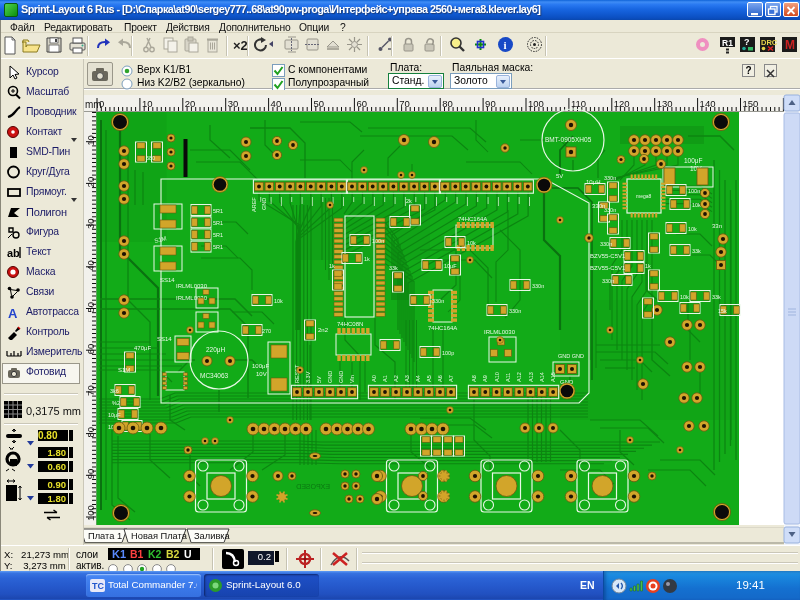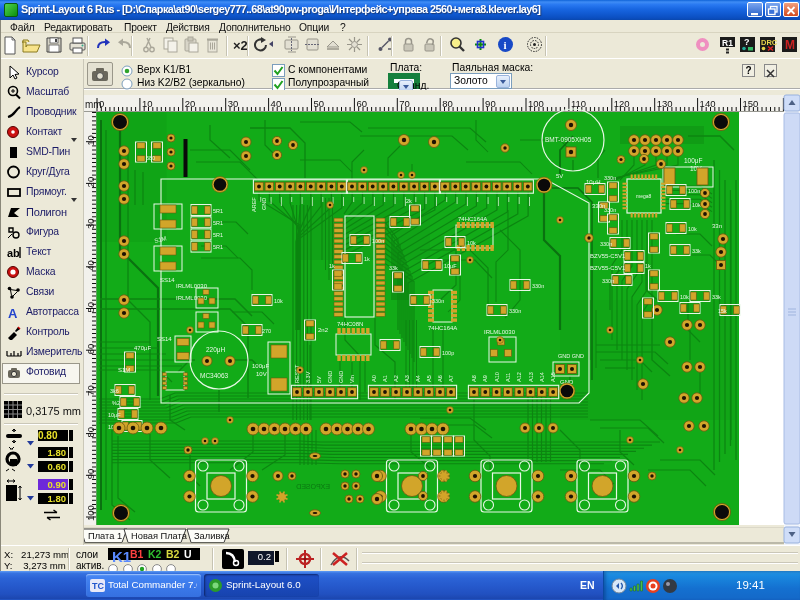--- a/index.html
+++ b/index.html
@@ -1545,21 +1545,21 @@
         <rect x="0.5" y="0.5" width="12" height="12" fill="#fff" stroke="#7b9ebd"></rect>
         <path d="M2.5 6.5 l3 3.5 5 -7" fill="none" stroke="#21a121" stroke-width="2"></path>
       </svg></div>
     <span class="abs" style="left:204px;top:5px;font-size:10.3px">С компонентами</span>
     <div class="abs" style="left:188px;top:18px"><svg width="13" height="13">
         <rect x="0.5" y="0.5" width="12" height="12" fill="#fff" stroke="#7b9ebd"></rect>
         <path d="M2.5 6.5 l3 3.5 5 -7" fill="none" stroke="#21a121" stroke-width="2"></path>
       </svg></div>
     <span class="abs" style="left:204px;top:18px;font-size:10.3px">Полупрозрачный</span>
     <span class="abs" style="left:306px;top:3px;font-size:10.3px">Плата:</span>
-    <div class="abs" style="left:304px;top:14px;width:32px;height:16px;background:#fff;border:6px solid #15803d;font-size:10.3px;padding:1px 3px">Станд.<div class="abs" style="right:1px;top:1px;width:14px;height:13px;background:linear-gradient(180deg,#e8f0fc,#bcd2f0);border:1px solid #9ab4dd;border-radius:2px"><svg width="12" height="11">
+    <div class="abs" style="left:304px;top:14px;width:56px;height:16px;background:#fff;border:1px solid #15803d;font-size:10.3px;padding:1px 3px">Станд.<div class="abs" style="right:1px;top:1px;width:14px;height:13px;background:linear-gradient(180deg,#e8f0fc,#bcd2f0);border:1px solid #9ab4dd;border-radius:2px"><svg width="12" height="11">
           <path d="M3 4 l3 4 3 -4 z" fill="#3a5a9a"></path>
         </svg></div></div>
     <span class="abs" style="left:368px;top:3px;font-size:10.3px">Паяльная маска:</span>
     <div class="abs" style="left:366px;top:14px;width:62px;height:16px;background:#fff;border:1px solid #7b9ebd;font-size:10.3px;padding:1px 3px">Золото<div class="abs" style="right:1px;top:1px;width:14px;height:13px;background:linear-gradient(180deg,#e8f0fc,#bcd2f0);border:1px solid #9ab4dd;border-radius:2px"><svg width="12" height="11">
           <path d="M3 4 l3 4 3 -4 z" fill="#3a5a9a"></path>
         </svg></div></div>
     <div class="abs" style="left:658px;top:5px;width:13px;height:13px;border:1px solid #888;background:#f0eee2;font-size:10px;text-align:center;font-weight:bold">?</div>
     <div class="abs" style="left:680px;top:5px;width:13px;height:13px;border:1px solid #888;background:#f0eee2"><svg width="11" height="11">
         <path d="M2 2 l7 7 m0 -7 l-7 7" stroke="#333" stroke-width="1.5"></path>
       </svg></div>
@@ -1687,21 +1687,21 @@
     <div class="abs" style="left:38px;top:402px;width:30px;height:11px;background:#000;color:#e8e12a;font-size:9.5px;font-weight:bold;text-align:right;padding-right:2px;line-height:11px">0.60</div>
     <div class="abs" style="left:69px;top:402px;width:4px;height:11px;background:#000"></div>
     <div class="abs" style="left:5px;top:420px"><svg width="24" height="26">
         <path d="M2 2 h8 m-8 0 l2 -1.5 m-2 1.5 l2 1.5 m6 -1.5 l-2 -1.5 m2 1.5 l-2 1.5" stroke="#000"></path>
         <rect x="1" y="6" width="11" height="16" fill="#000"></rect>
         <path d="M15 7 v14 m0 -14 l-1.5 2 m1.5 -2 l1.5 2 m-1.5 12 l-1.5 -2 m1.5 2 l1.5 -2" stroke="#000"></path>
       </svg></div>
     <div class="abs" style="left:26px;top:429px"><svg width="9" height="7">
         <path d="M1 1 l3.5 4.5 3.5 -4.5 z" fill="#223a9a"></path>
       </svg></div>
-    <div class="abs" style="left:38px;top:420px;width:30px;height:11px;background:#6d28d9;color:#e8e12a;font-size:9.5px;font-weight:bold;text-align:right;padding-right:2px;line-height:11px">0.90</div>
+    <div class="abs" style="left:38px;top:420px;width:30px;height:11px;background:#000000;color:#e8e12a;font-size:9.5px;font-weight:bold;text-align:right;padding-right:2px;line-height:11px">0.90</div>
     <div class="abs" style="left:69px;top:420px;width:4px;height:11px;background:#000"></div>
     <div class="abs" style="left:38px;top:434px;width:30px;height:11px;background:#000;color:#e8e12a;font-size:9.5px;font-weight:bold;text-align:right;padding-right:2px;line-height:11px">1.80</div>
     <div class="abs" style="left:69px;top:434px;width:4px;height:11px;background:#000"></div>
     <div class="abs" style="left:42px;top:448px"><svg width="20" height="12">
         <path d="M2 3.5 h13 m0 0 l-3.5 -2.5 M5 8.5 h13 m-13 0 l3.5 2.5" fill="none" stroke="#000" stroke-width="1.4"></path>
       </svg></div>
   </div>
 <div class="abs" style="left:84px;top:526px;width:700px;height:19px;background:#ece9d8"><svg width="700" height="19" xmlns="http://www.w3.org/2000/svg">
       <rect x="0" y="0" width="700" height="1.2" fill="#9a978a"></rect>
       <polygon points="-3,3 43,3 38,16.5 1,16.5" fill="#fdfdf8" stroke="#3a3a3a" stroke-width="1"></polygon>
@@ -1712,21 +1712,21 @@
       <text x="110" y="13" font-size="9.3" fill="#111" font-family="Liberation Sans">Заливка</text>
       <rect x="0" y="16.5" width="700" height="1" fill="#8a8a7a"></rect>
     </svg></div>
 <div class="abs" style="left:0;top:545px;width:800px;height:26px;background:#ece9d8;border-top:1px solid #fff">
     <span class="abs" style="left:4px;top:3px;font-size:9.6px">X:&nbsp;&nbsp;&nbsp;21,273 mm</span>
     <span class="abs" style="left:4px;top:14px;font-size:9.6px">Y:&nbsp;&nbsp;&nbsp;&nbsp;3,273 mm</span>
     <div class="abs" style="left:68px;top:2px;width:2px;height:22px;border-left:1px solid #c6c3b2;border-right:1px solid #fff"></div>
     <span class="abs" style="left:76px;top:3px;font-size:10px">слои</span>
     <span class="abs" style="left:76px;top:14px;font-size:10px">актив.</span>
     <div class="abs" style="left:108px;top:2px;width:92px;height:12px;background:#000"></div>
-    <span class="abs" style="left:112px;top:2px;font-size:15px;font-weight:bold;color:#5a8aff">K1</span>
+    <span class="abs" style="left:112px;top:2px;font-size:11px;font-weight:bold;color:#5a8aff">K1</span>
     <span class="abs" style="left:130px;top:2px;font-size:10.5px;font-weight:bold;color:#ff4040">B1</span>
     <span class="abs" style="left:148px;top:2px;font-size:10.5px;font-weight:bold;color:#30c030">K2</span>
     <span class="abs" style="left:166px;top:2px;font-size:10.5px;font-weight:bold;color:#d8d840">B2</span>
     <span class="abs" style="left:184px;top:2px;font-size:10.5px;font-weight:bold;color:#fff">U</span>
     <div class="abs" style="left:108.0px;top:15px"><svg width="11" height="11">
         <circle cx="5" cy="5" r="4.4" fill="#fff" stroke="#888"></circle>
       </svg></div>
     <div class="abs" style="left:122.5px;top:15px"><svg width="11" height="11">
         <circle cx="5" cy="5" r="4.4" fill="#fff" stroke="#888"></circle>
       </svg></div>

